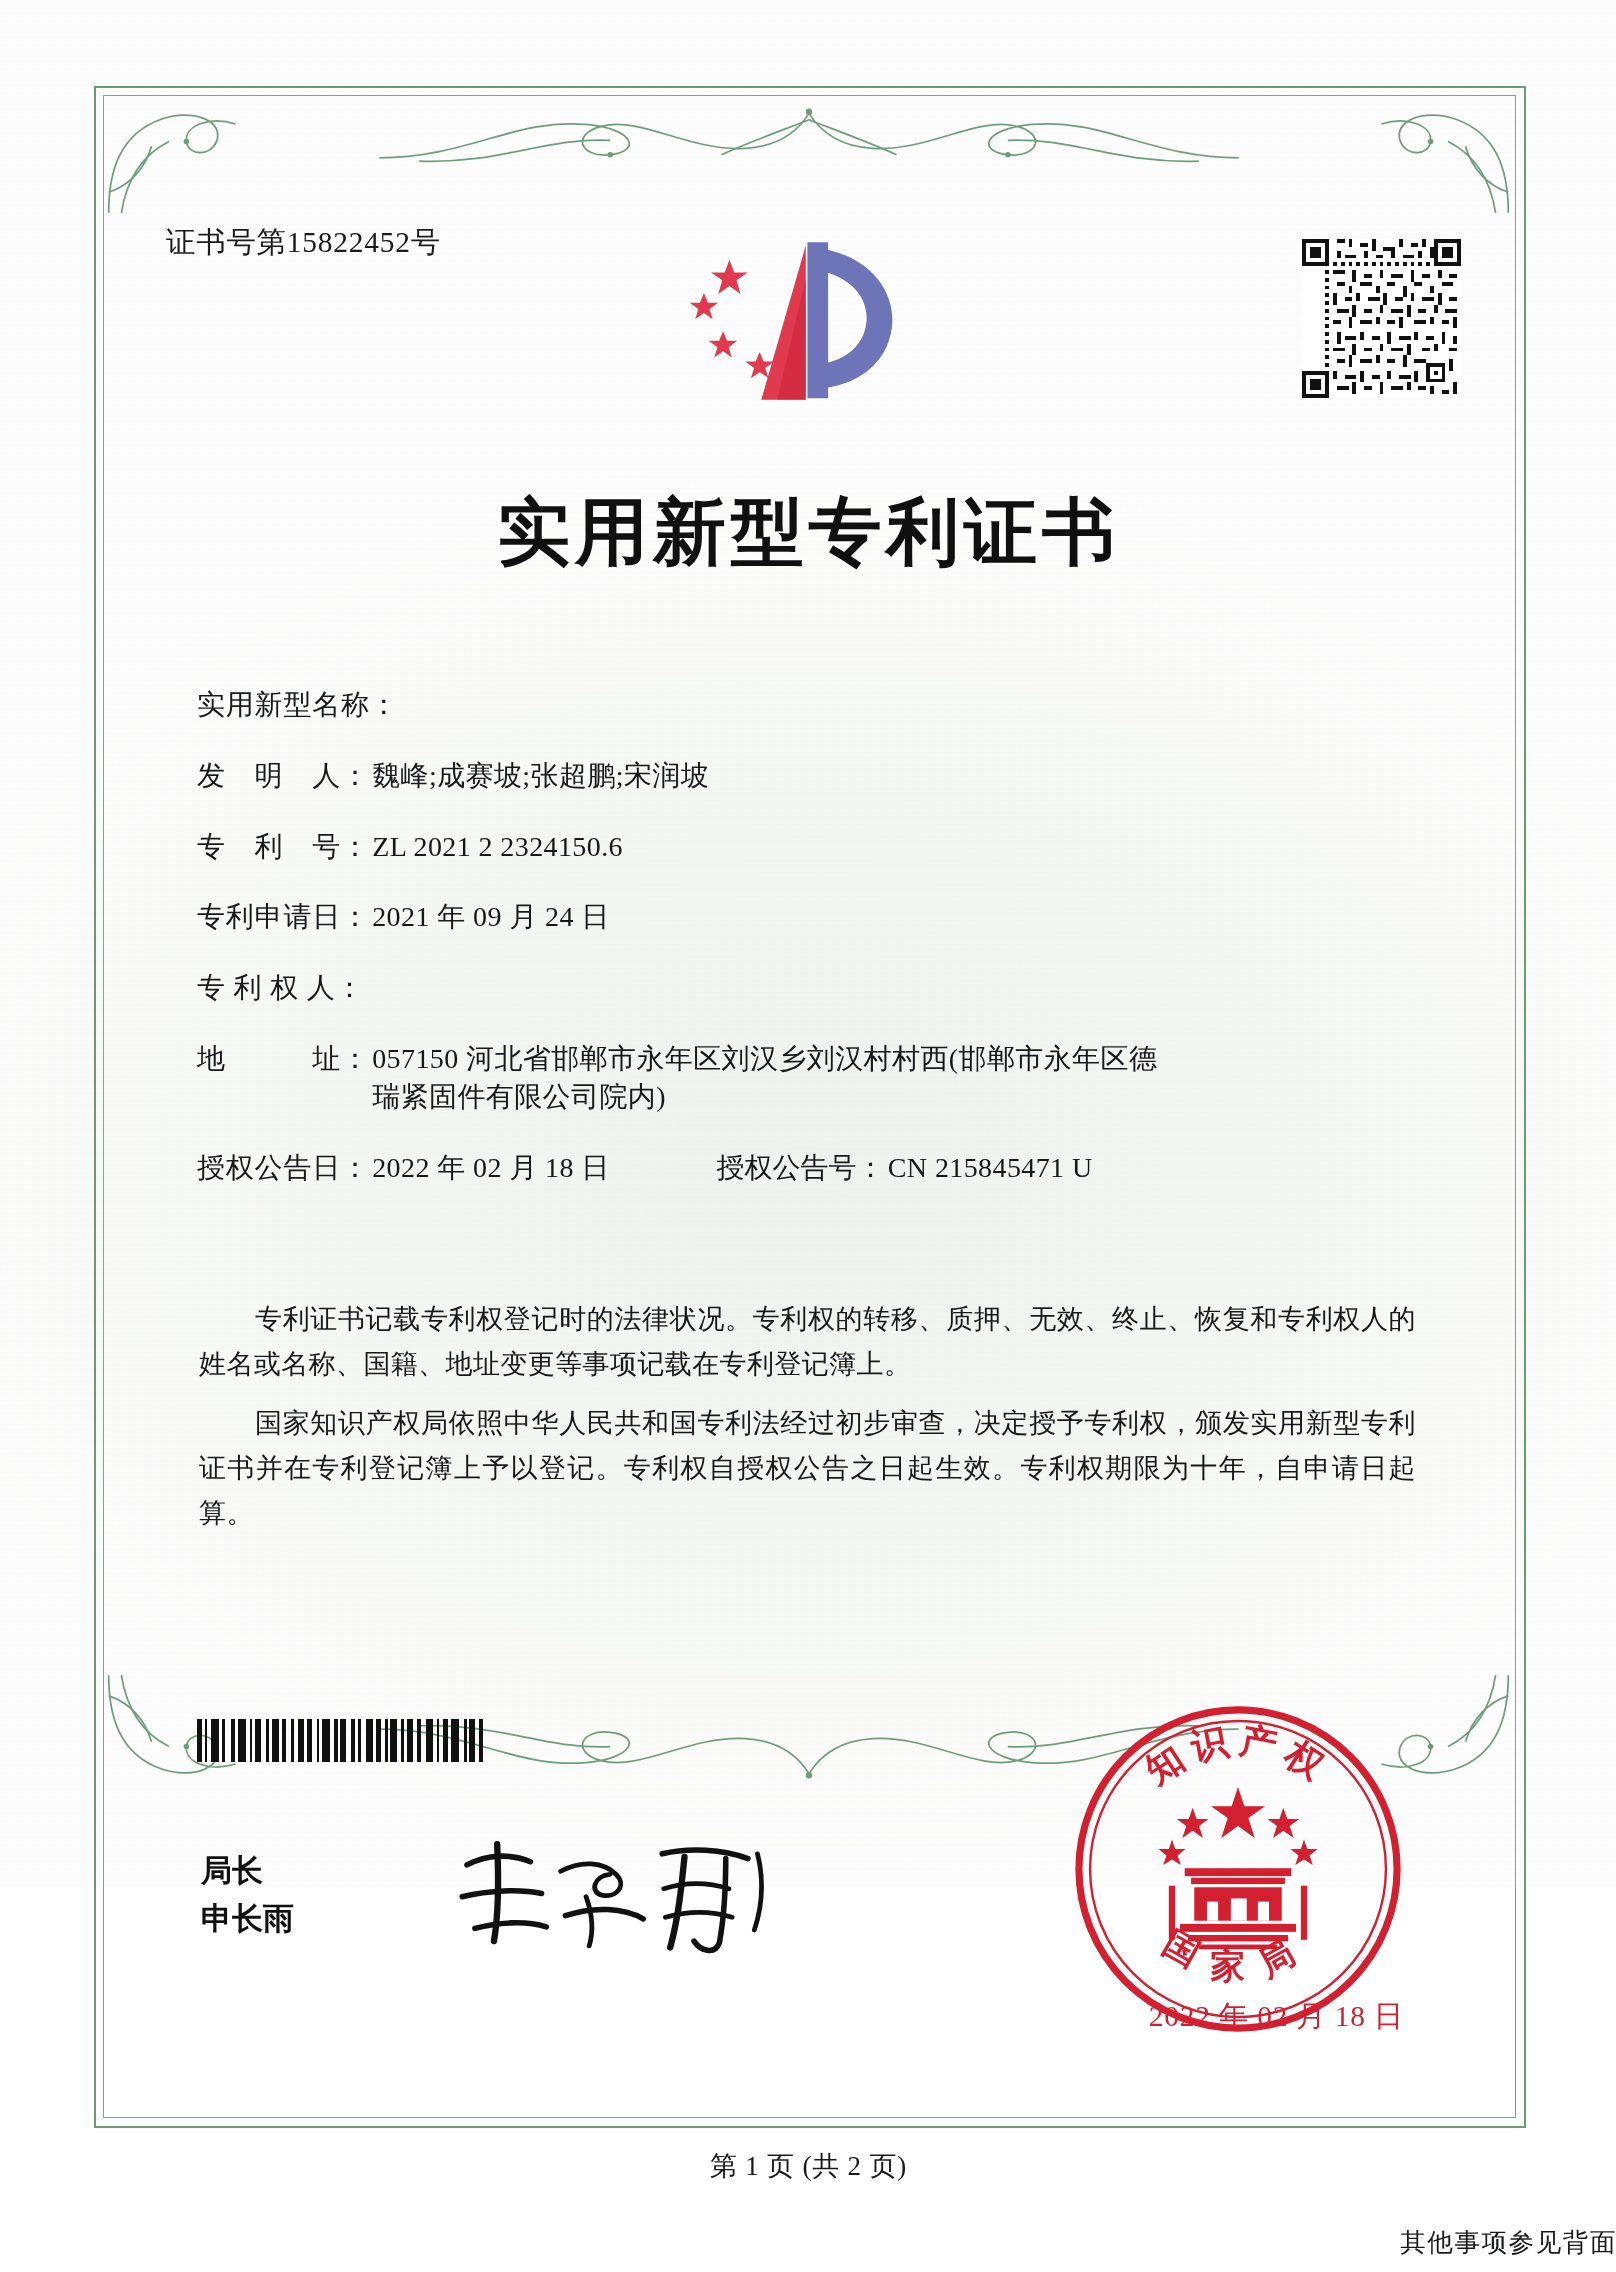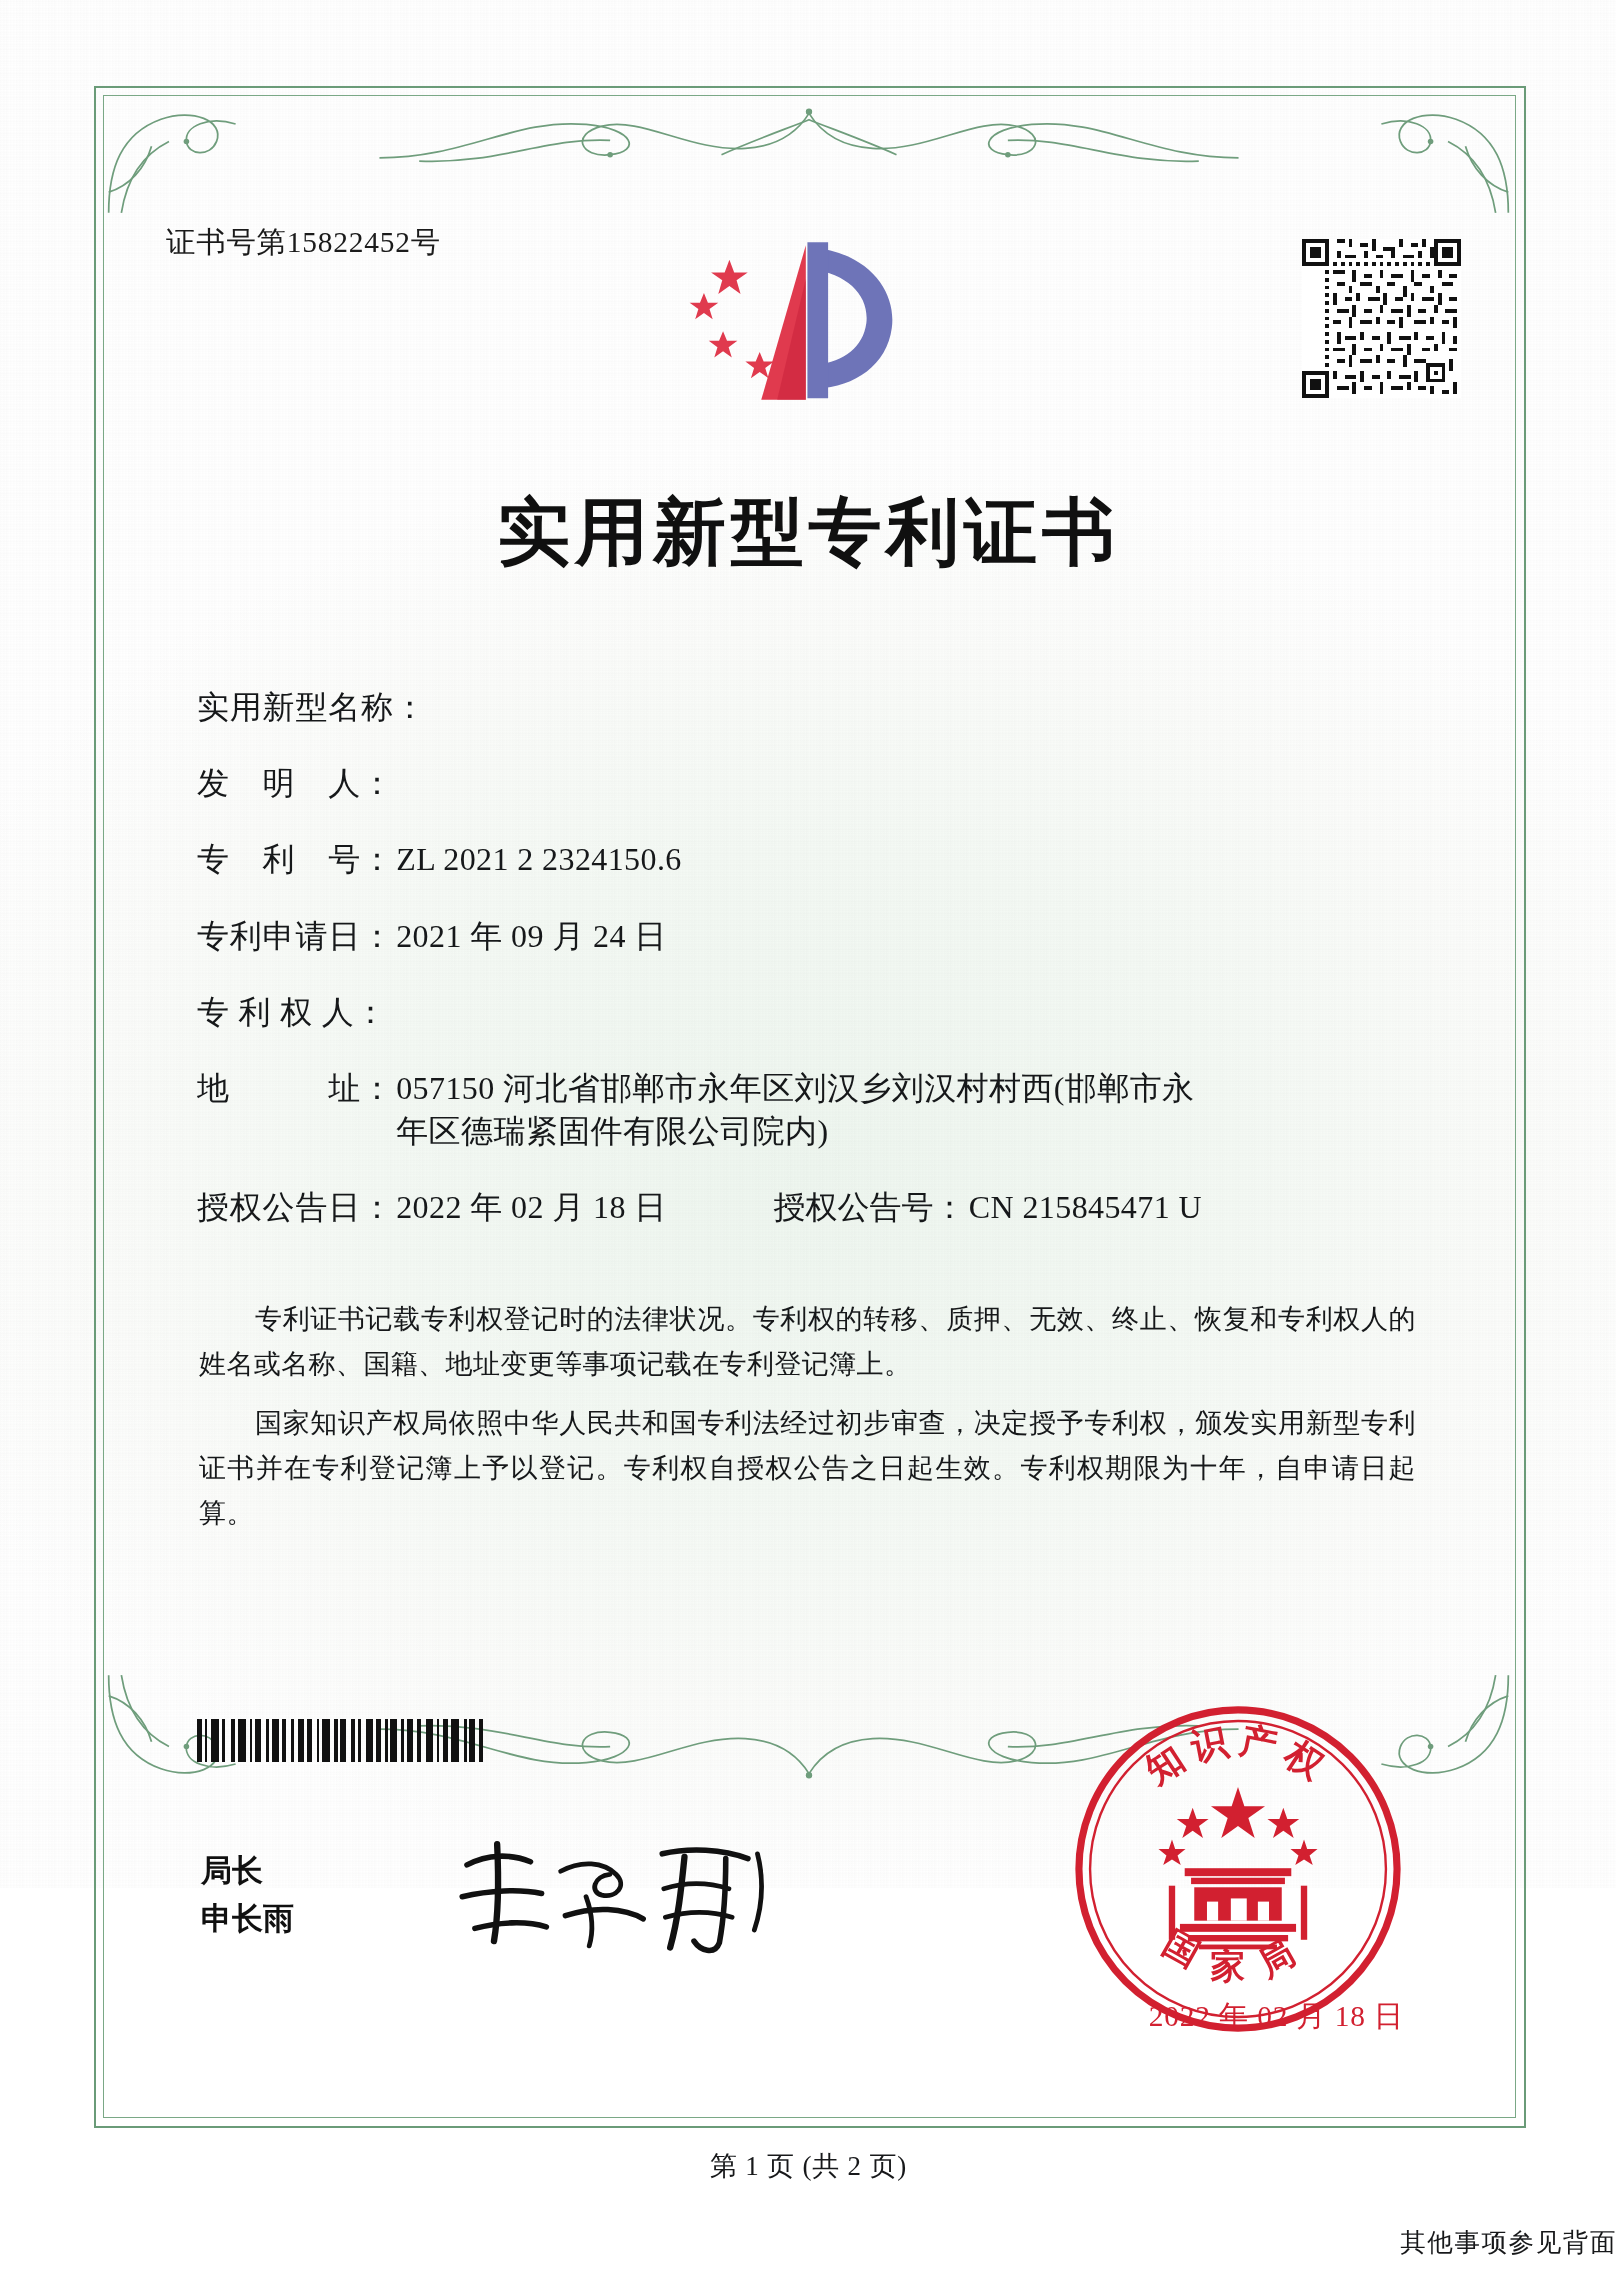--- a/index.html
+++ b/index.html
@@ -128,21 +128,21 @@
   .fields {
     position: absolute;
     left: 197px;
     top: 686px;
     width: 1194px;
   }
   .field-row {
     display: flex;
     align-items: flex-start;
     margin-bottom: 33px;
-    font-size: 32px;
+    font-size: 28px;
     color: #16181a;
     line-height: 1.35;
   }
   .field-label {
     flex: 0 0 auto;
     white-space: pre;
     letter-spacing: 0.8px;
   }
   .field-colon {
     flex: 0 0 auto;
@@ -510,20 +510,21 @@
   <div class="fields">
 
     <div class="field-row">
       <span class="field-label">实用新型名称</span>
       <span class="field-colon">：</span>
     </div>
 
     <div class="field-row">
       <span class="field-label">发　明　人</span>
       <span class="field-colon">：</span>
+      <span class="field-value">魏峰;成赛坡;张超鹏;宋润坡</span>
     </div>
 
     <div class="field-row">
       <span class="field-label">专　利　号</span>
       <span class="field-colon">：</span>
       <span class="field-value">ZL 2021 2 2324150.6</span>
     </div>
 
     <div class="field-row">
       <span class="field-label">专利申请日</span>

